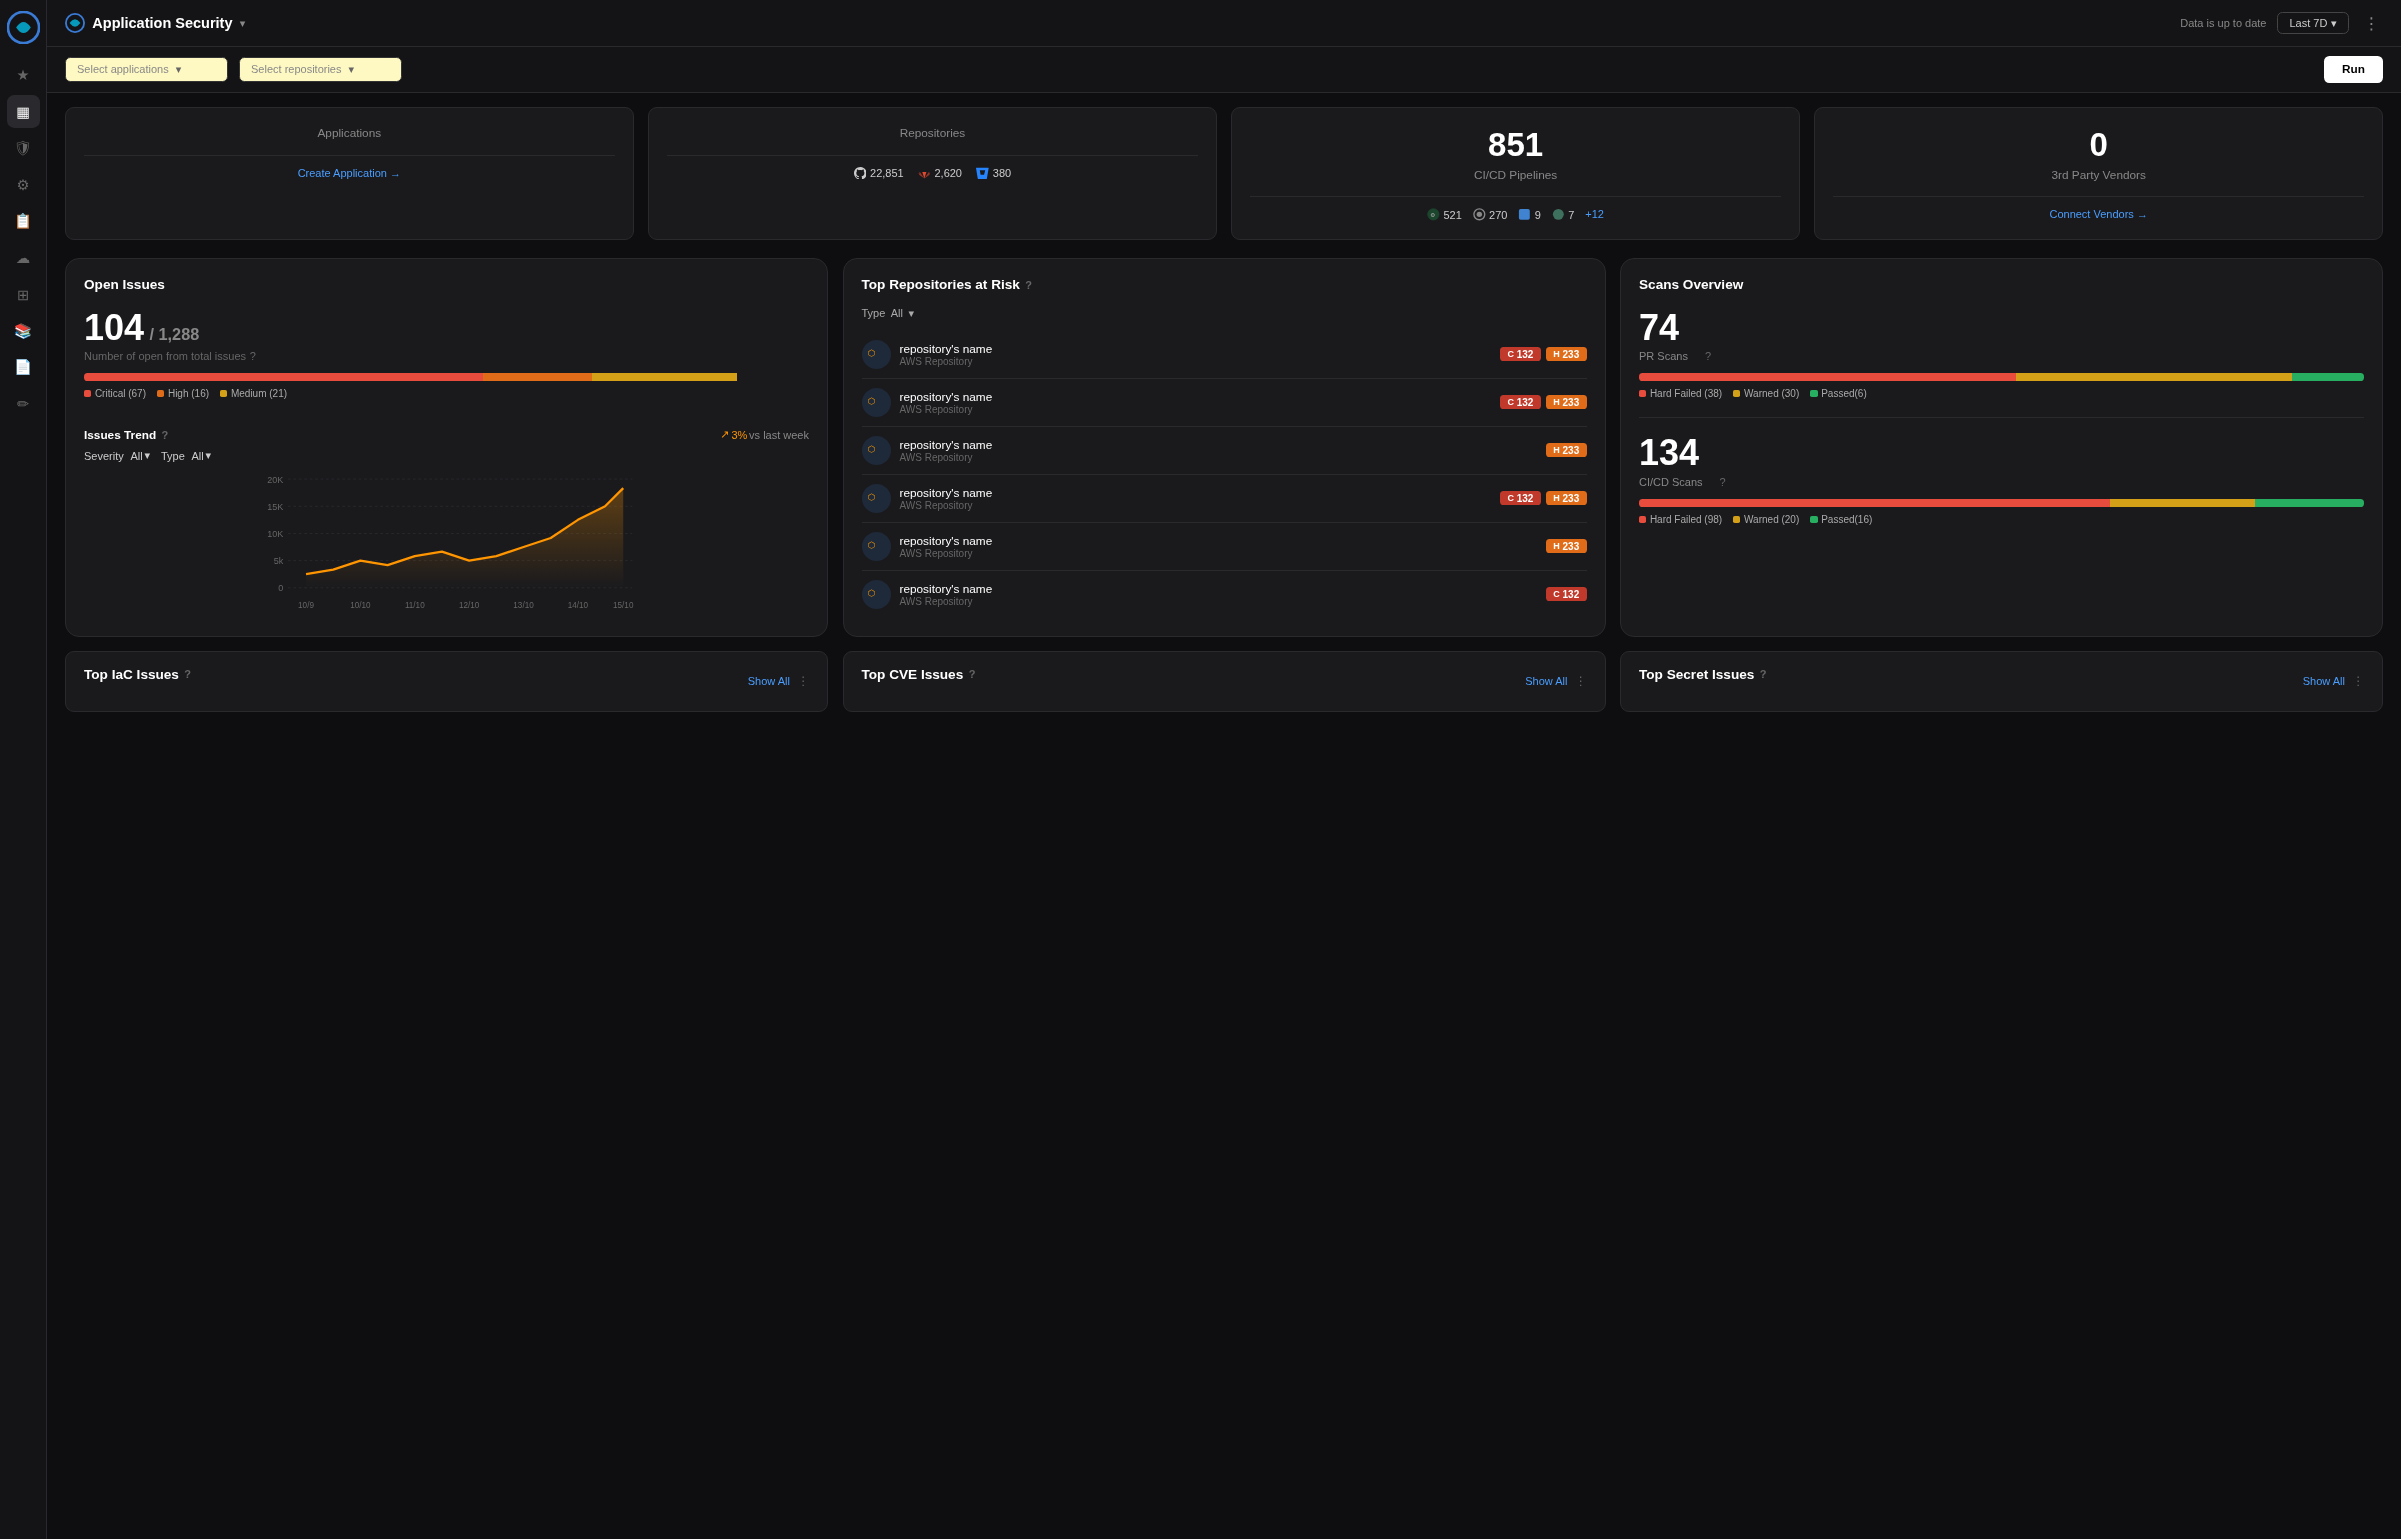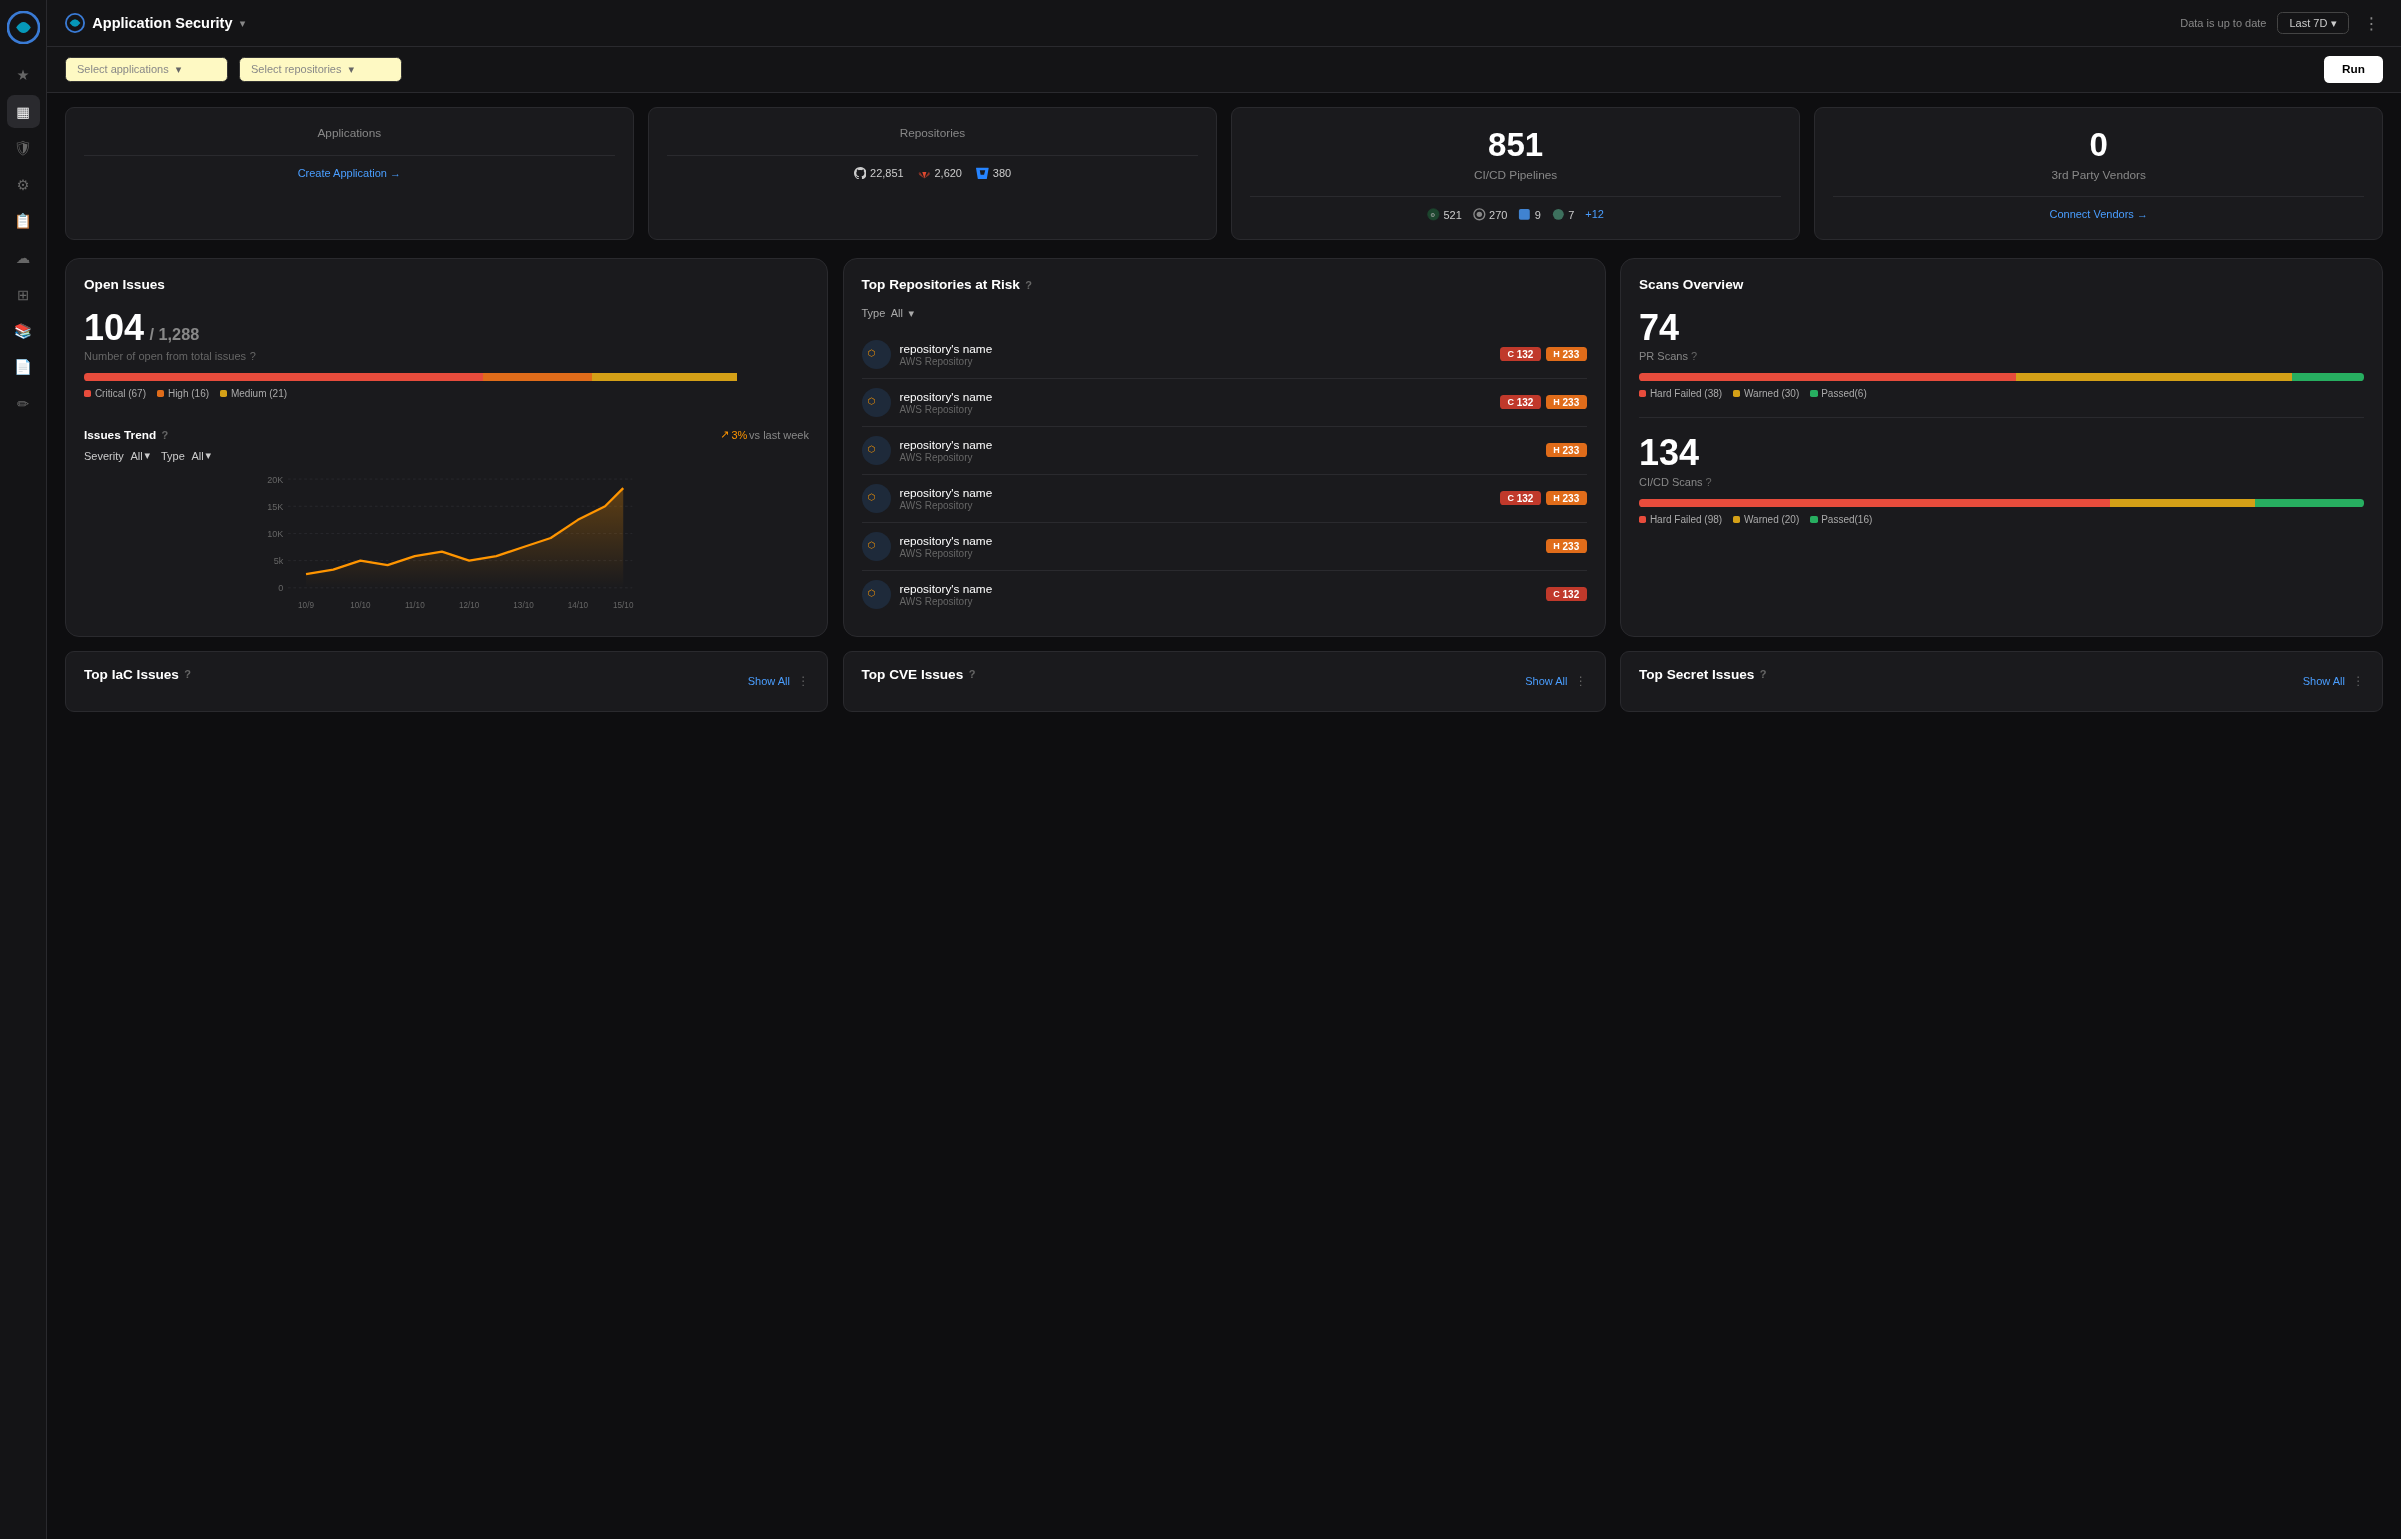--- a/index.html
+++ b/index.html
@@ -393,21 +393,21 @@
       font-weight: 700;
       color: #fff;
       margin-bottom: 1.8px;
     }
     .scan-label {
       font-size: 11px;
       color: #888;
       margin-bottom: 11px;
       display: flex;
       align-items: center;
-      gap: 3px;
+      gap: 17px;
     }
     .scan-bar {
       height: 7.3px;
       border-radius: 3.6px;
       display: flex;
       overflow: hidden;
       margin-bottom: 7.3px;
     }
     .scan-legend {
       display: flex;

